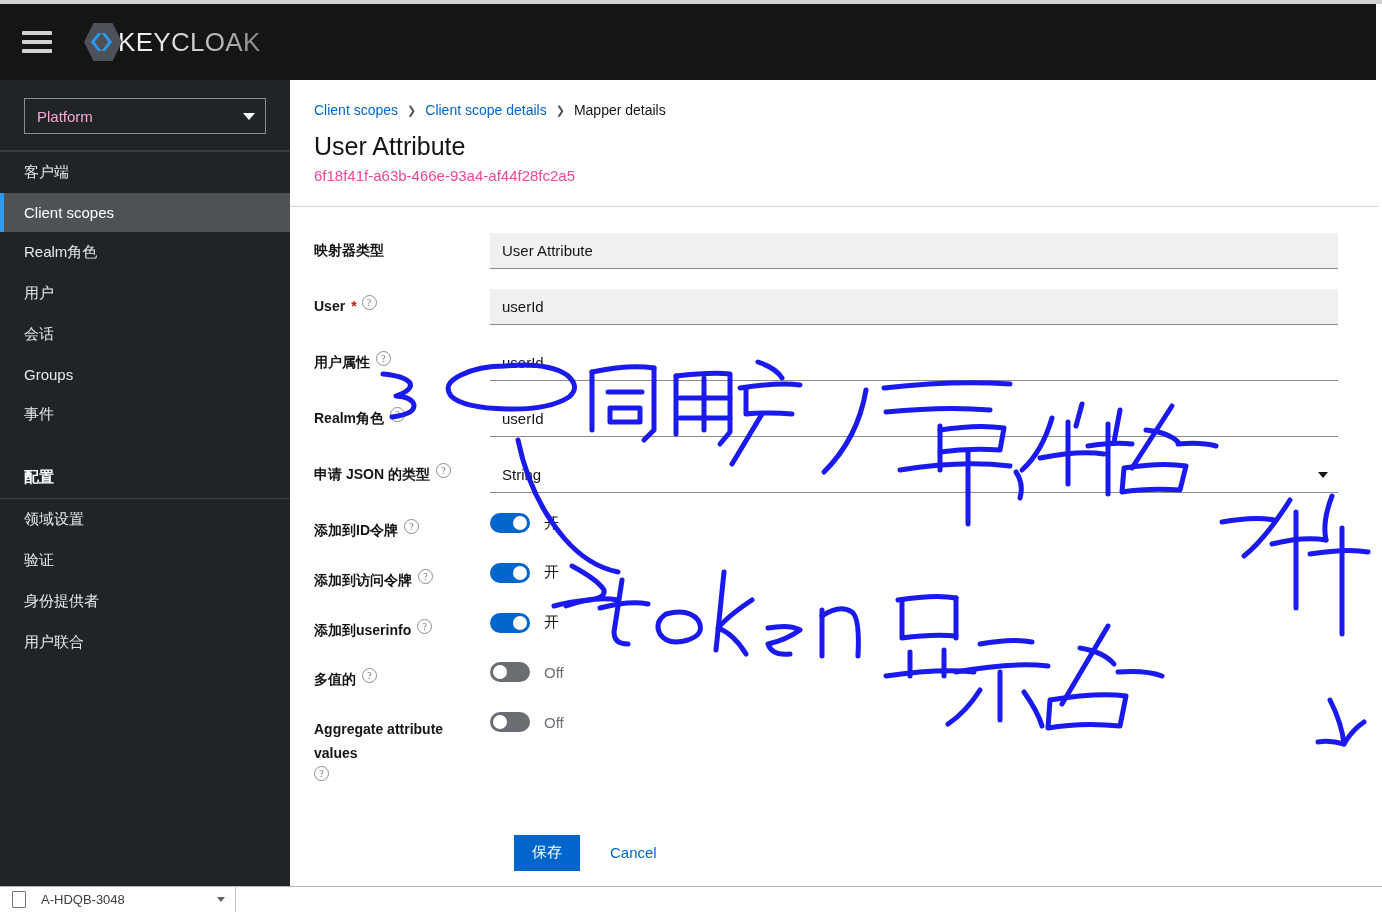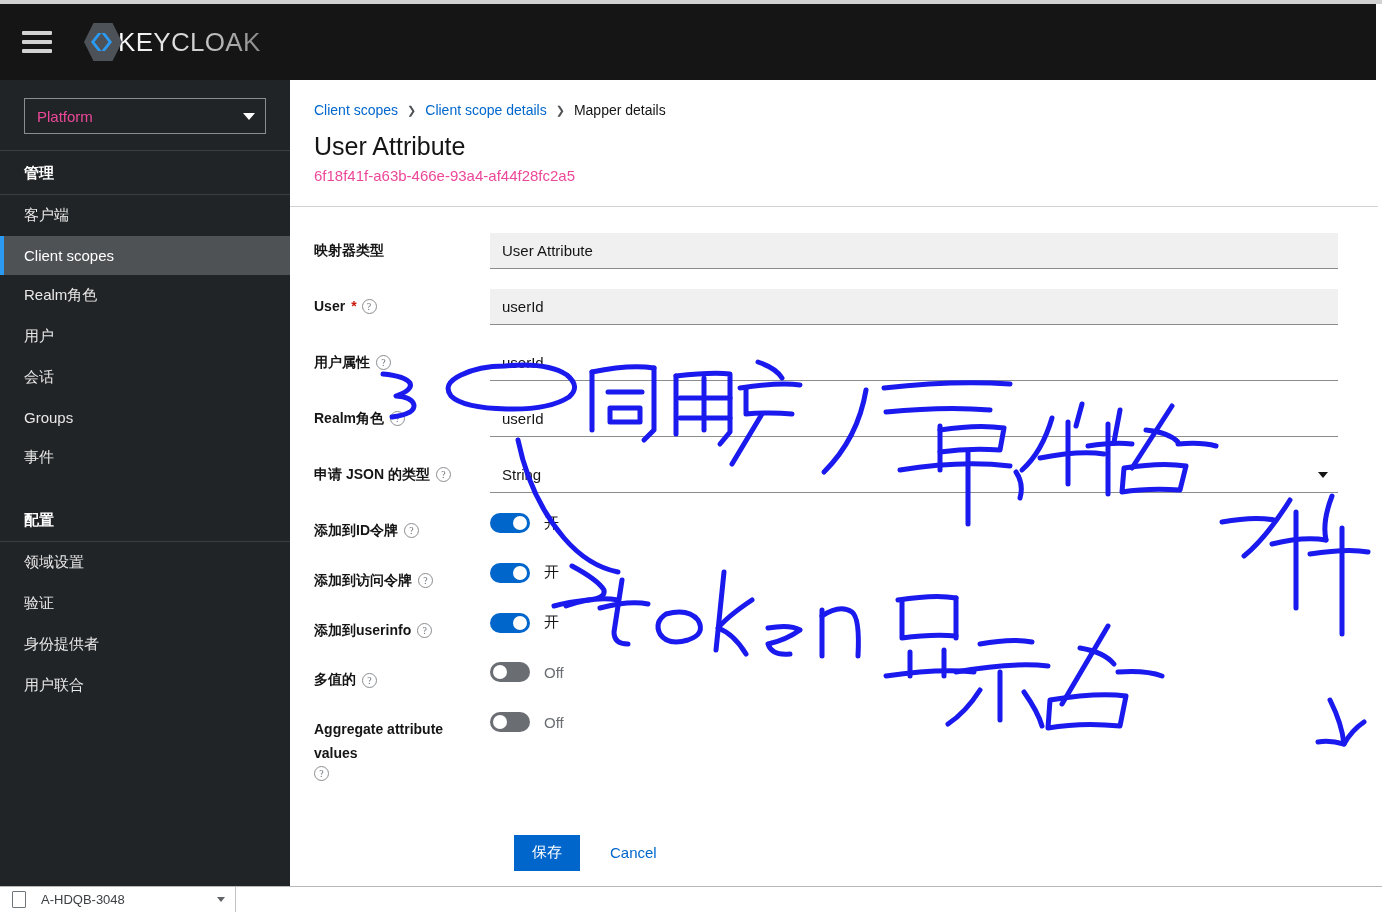--- a/index.html
+++ b/index.html
@@ -28,21 +28,21 @@
                 background:linear-gradient(90deg,#ffffff 0%,#cfcfcf 55%,#8a8a8a 100%);
                 -webkit-background-clip:text; background-clip:text; color:transparent; }
 
   
   .sidebar {
     position:absolute; left:0; top:80px; width:290px; height:806px;
     background:#212427; color:#fff; font-size:15px;
   }
   .realm-select-wrap { padding:18px 24px 16px 24px; }
   .realm-select {
-    height:36px; border:1px solid #8a8d90; background:#212427; color:#ec4899;
+    height:36px; border:1px solid #8a8d90; background:#212427; color:#f9a8d4;
     display:flex; align-items:center; justify-content:space-between;
     padding:0 10px 0 12px; font-size:15px; cursor:pointer;
   }
   .caret-down { width:0; height:0; border-left:6px solid transparent; border-right:6px solid transparent;
                 border-top:7px solid #ffffff; }
   .nav-sep { height:1px; background:#3c3f42; }
   .nav-header { padding:13px 24px 11px 24px; font-size:15px; font-weight:bold; color:#fff; }
   .nav-item { padding:11px 24px; font-size:15px; color:#e8e8e8; cursor:pointer;
               position:relative; white-space:nowrap; }
   .nav-item.selected { background:#4f5255; color:#ffffff; }
@@ -63,21 +63,21 @@
 
   .page-title { padding:14px 0 0 24px; font-size:25px; color:#151515; font-weight:normal; }
   .page-sub { padding:6px 0 0 24px; font-size:15px; color:#ec4899; }
   .section-rule { margin-top:22px; height:1px; background:#d2d2d2; width:1088px; }
 
   
   .form { padding:26px 0 0 24px; }
   .form-row { display:flex; align-items:flex-start; margin-bottom:20px; }
   .form-label {
     width:176px; flex:0 0 176px; font-size:14px; font-weight:bold; color:#151515;
-    padding-top:6px; line-height:1.7; display:flex; align-items:center; flex-wrap:wrap; gap:0;
+    padding-top:6px; line-height:1.7; display:flex; align-items:flex-start; flex-wrap:wrap; gap:0;
   }
   .form-label .lbl-txt { margin-right:6px; }
   .req { color:#c9190b; margin-right:5px; font-size:14px; }
   .help-ico {
     display:inline-block; width:15px; height:15px; border-radius:50%;
     border:1.3px solid #8a8d90; color:#6a6e73; font-size:10px; line-height:13px;
     text-align:center; cursor:pointer; vertical-align:middle; font-weight:normal;
     font-family:"Liberation Serif", serif;
   }
   .field { flex:1; max-width:848px; }
@@ -157,21 +157,20 @@
 
   <div class="sidebar">
     <div class="realm-select-wrap">
       <div class="realm-select">
         <span>Platform</span>
         <span class="caret-down"></span>
       </div>
     </div>
     <div class="nav-sep"></div>
 
-    <div class="nav-header">管理</div>
     <div class="nav-sep"></div>
     <div class="nav-item">客户端</div>
     <div class="nav-item selected">Client scopes</div>
     <div class="nav-item">Realm角色</div>
     <div class="nav-item">用户</div>
     <div class="nav-item">会话</div>
     <div class="nav-item">Groups</div>
     <div class="nav-item">事件</div>
 
     <div class="nav-gap"></div>

